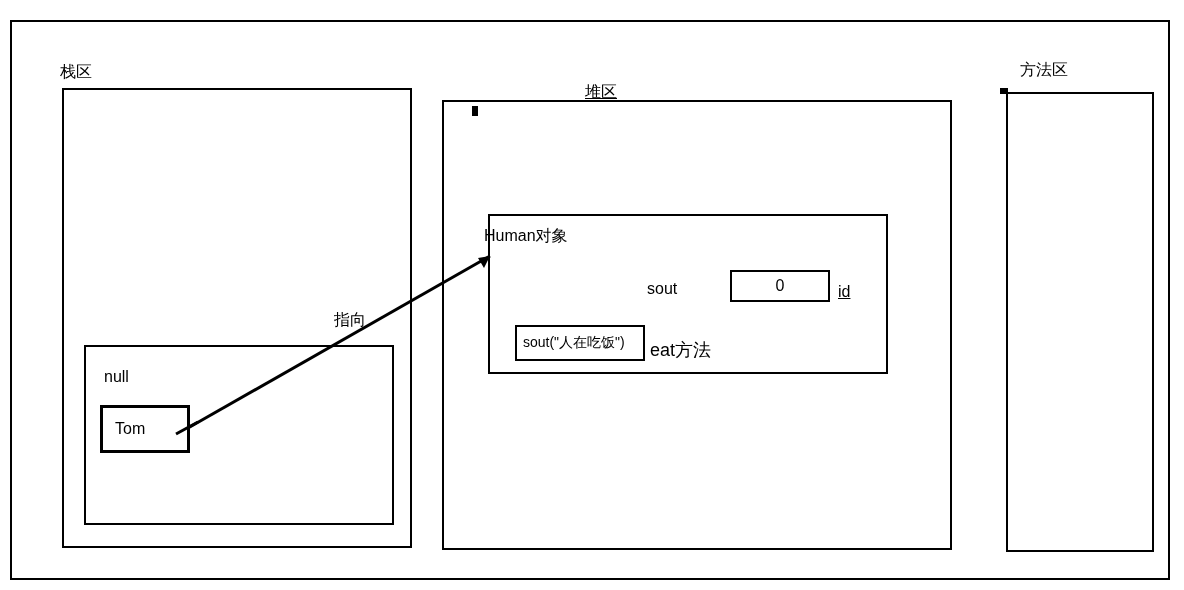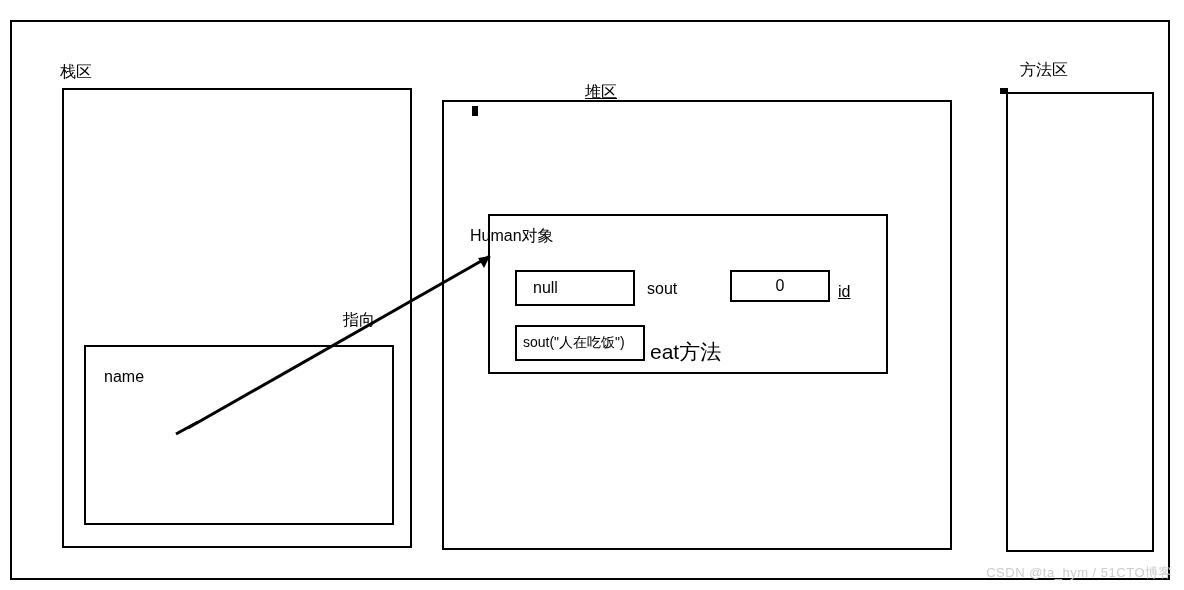--- a/index.html
+++ b/index.html
@@ -61,51 +61,50 @@
 </head>
 <body>
 
 <div class="canvas">
   <div class="outer"></div>
 
   <div class="label" style="left:60px; top:62px;">栈区</div>
   <div class="box" style="left:62px; top:88px; width:350px; height:460px;"></div>
 
   <div class="box" style="left:84px; top:345px; width:310px; height:180px;"></div>
-  <div class="label" style="left:104px; top:368px;">name</div>
+  <div class="label" style="left:104px; top:368px;">null</div>
 
+  <div class="box thick" style="left:100px; top:405px; width:90px; height:48px; display:flex; align-items:center; padding-left:12px;">
+    <span>Tom</span>
+  </div>
 
   <div class="label" style="left:585px; top:82px;text-decoration:underline;">堆区</div>
   <div class="box" style="left:442px; top:100px; width:510px; height:450px;"></div>
   <div class="small-mark1" style="left:472px; top:106px;"></div>
 
   <div class="box" style="left:488px; top:214px; width:400px; height:160px;"></div>
-  <div class="label" style="left:470px; top:226px;">Human对象</div>
+  <div class="label" style="left:484px; top:226px;">Human对象</div>
 
-  <div class="box" style="left:515px; top:270px; width:120px; height:36px; display:flex; align-items:center; padding-left:16px;">
-    <span>null</span>
-  </div>
   <div class="label" style="left:647px; top:280px;">sout</div>
 
   <div class="box" style="left:730px; top:270px; width:100px; height:32px; display:flex; align-items:center; justify-content:center;">
     <span>0</span>
   </div>
   <div class="label" style="left:838px; top:283px;text-decoration:underline;">id</div>
 
   <div class="box" style="left:515px; top:325px; width:130px; height:36px; display:flex; align-items:center; padding-left:6px; font-size:14px;">
     <span>sout("人在吃饭")</span>
   </div>
-  <div class="label" style="left:650px; top:338px; font-size:21px;text-align:center;">eat方法</div>
+  <div class="label" style="left:650px; top:338px; font-size:18px;text-align:center;">eat方法</div>
 
   <div class="label" style="left:1020px; top:60px;text-align:right;">方法区</div>
   <div class="box" style="left:1006px; top:92px; width:148px; height:460px;"></div>
   <div class="small-mark2" style="left:1000px; top:88px;"></div>
 
-  <div class="label" style="left:343px; top:310px;text-align:center;">指向</div>
+  <div class="label" style="left:334px; top:310px;text-align:center;">指向</div>
 
   <svg class="arrow-svg" width="1184" height="590">
     <line x1="188" y1="428" x2="490" y2="256" stroke="#000" stroke-width="3"></line>
     <polygon points="490,256 478,258 484,268" fill="#000"></polygon>
     <line x1="176" y1="434" x2="198" y2="422" stroke="#000" stroke-width="3"></line>
   </svg>
 
-  <div class="watermark">CSDN @ta_hym / 51CTO博客</div>
 </div>
 
 </body></html>

